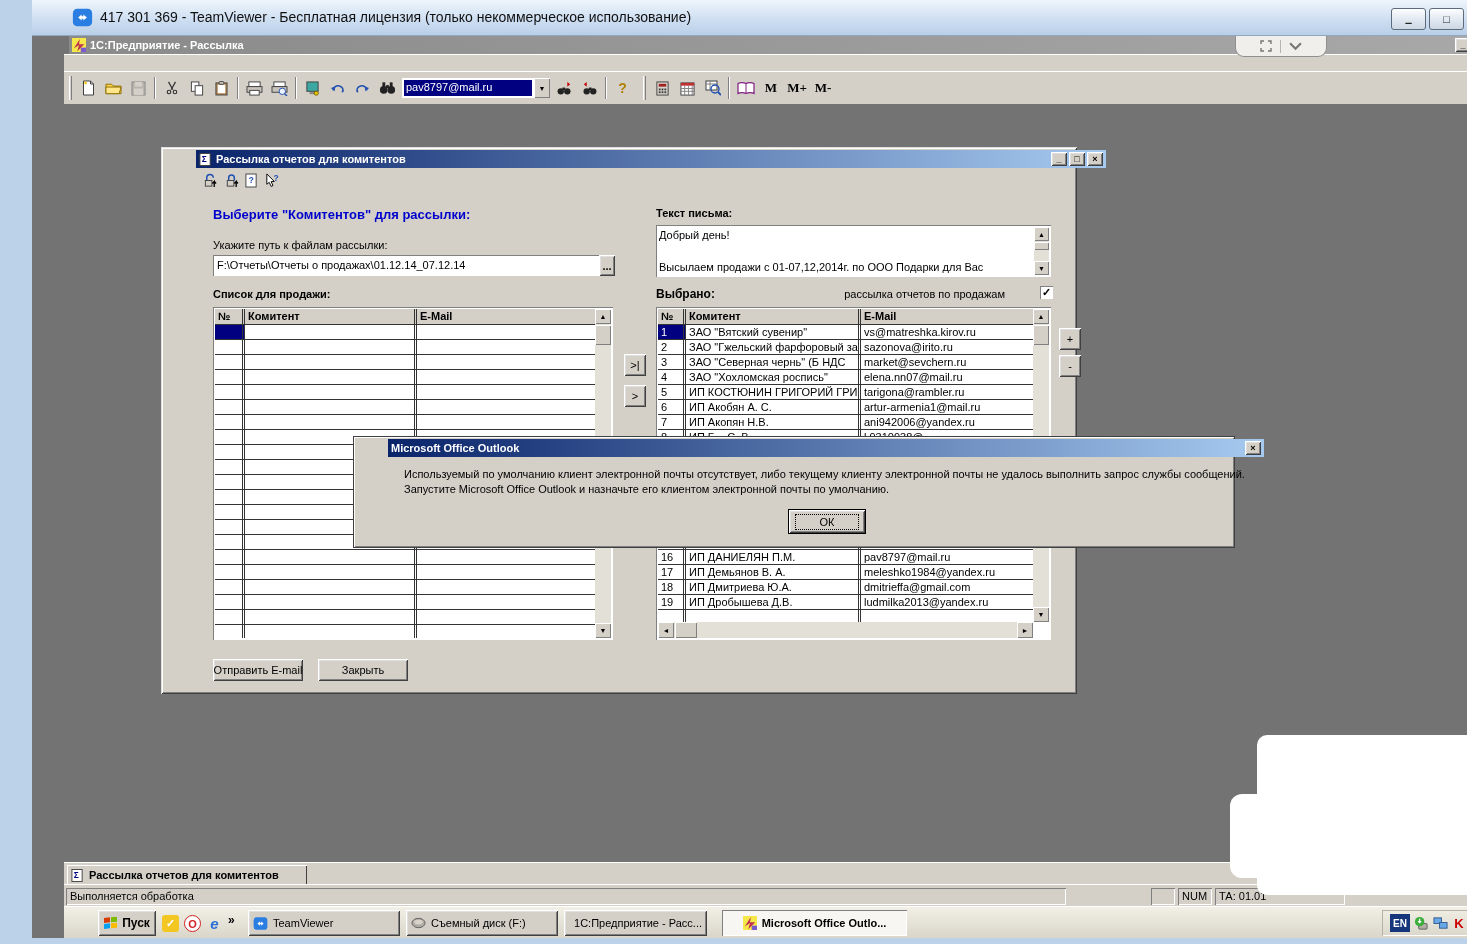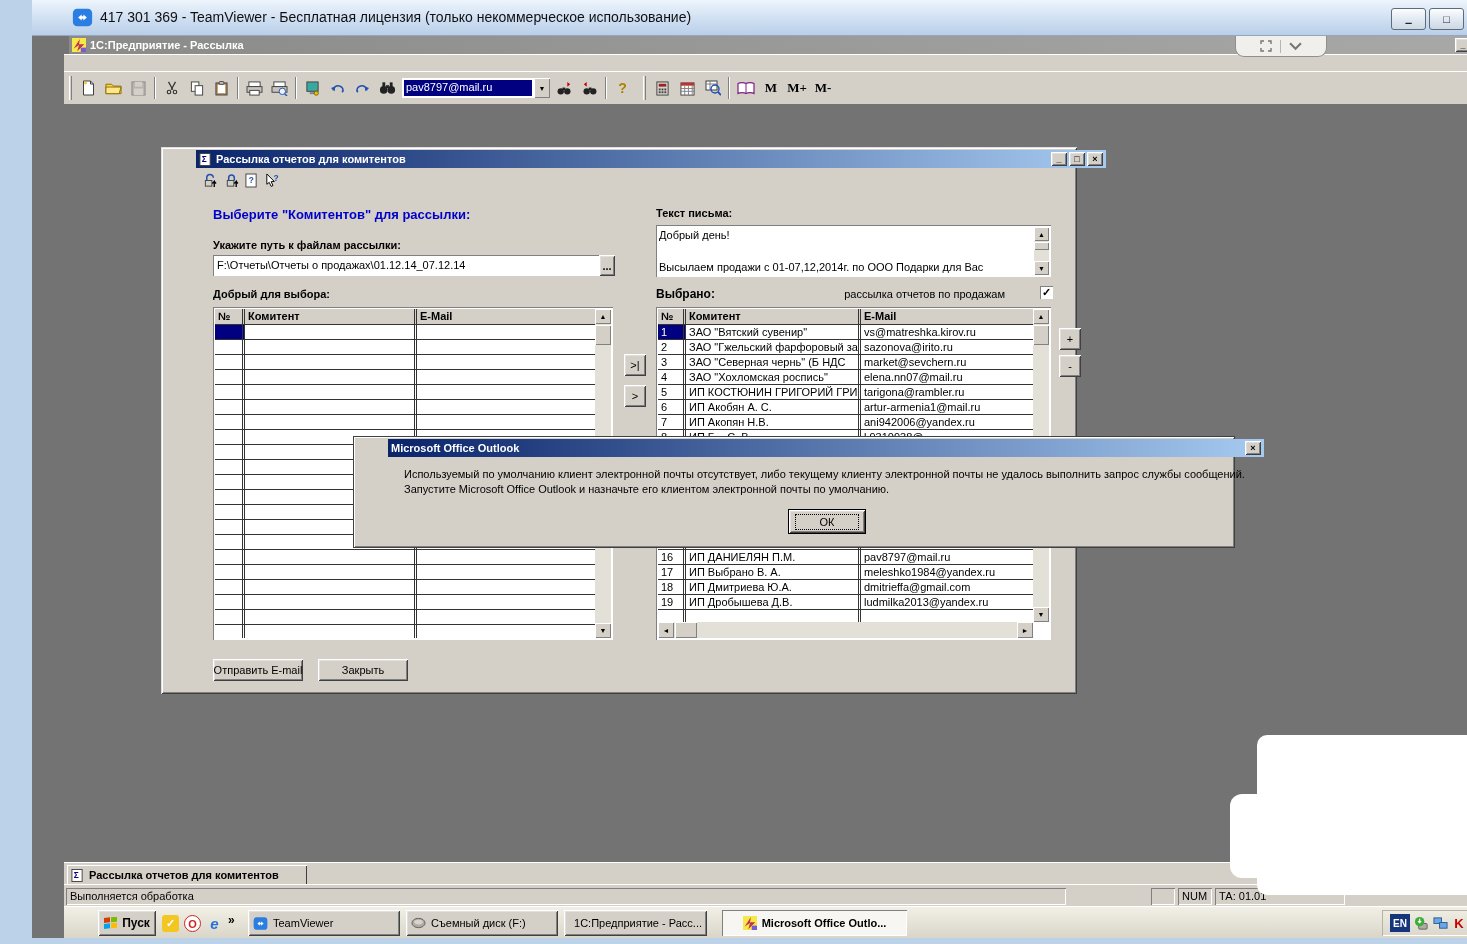--- a/index.html
+++ b/index.html
@@ -39,21 +39,21 @@
 #addr-combo{width:148px;height:20px;background:#fff;display:flex;margin:0 2px;}
 #addr-text{flex:1;background:#000080;color:#fff;margin:2px;padding:1px 2px;white-space:nowrap;overflow:hidden;font-size:11px;}
 #addr-drop{width:16px;background:#d4d0c8;display:flex;align-items:center;justify-content:center;font-size:7px;}
 .q-icon{font-size:14px;font-weight:bold;color:#b08000;}
 
 #dlg{left:97px;top:111px;width:916px;height:547px;background:#d4d0c8;box-shadow:inset 1px 1px 0 #dfdfdf,inset -1px -1px 0 #404040,inset 2px 2px 0 #fff,inset -2px -2px 0 #808080;}
 #dlg-titlebar{left:3px;top:3px;width:910px;height:18px;background:linear-gradient(90deg,#0a246a,#a6caf0);color:#fff;font-weight:bold;display:flex;align-items:center;gap:4px;padding:0 3px;}
 #dlg-winbtns{margin-left:auto;display:flex;gap:2px;}
 #dlg-tools{left:10px;top:26px;display:flex;gap:6px;align-items:center;}
 #dlg-heading{left:20px;top:60px;font-size:13px;font-weight:bold;color:#0000cc;}
-#path-label{left:20px;top:92px;font-weight:bold;}
+#path-label{left:20px;top:92px;font-weight:normal;}
 #path-input{left:20px;top:108px;width:386px;height:21px;background:#fff;padding:4px 3px 0 4px;white-space:nowrap;overflow:hidden;}
 #browse-btn{left:406px;top:108px;width:16px;height:21px;display:flex;align-items:center;justify-content:center;font-weight:bold;}
 #list-label{left:20px;top:141px;font-weight:bold;}
 #letter-label{left:463px;top:60px;font-weight:bold;}
 #letter-box{left:463px;top:78px;width:395px;height:52px;background:#fff;}
 #letter-lines{position:absolute;left:3px;top:2px;right:18px;bottom:2px;overflow:hidden;}
 .lline{line-height:16px;white-space:nowrap;}
 #selected-label{left:463px;top:140px;font-weight:bold;font-size:12px;}
 #chk-label{right:72px;top:141px;}
 #chk{left:847px;top:139px;width:13px;height:13px;background:#fff;display:flex;align-items:center;justify-content:center;font-weight:bold;font-size:11px;}
@@ -365,21 +365,21 @@
             <path d="M3 1l8 8-3.4.2 2 4.2-2 .9-2-4.3L3 12z" fill="#fff" stroke="#000"></path>
             <text x="10" y="8" font-size="9" font-weight="bold" fill="#2050b0">?</text>
           </svg>
         </span>
     </div>
 
     <div class="abs" id="dlg-heading">Выберите "Комитентов" для рассылки:</div>
     <div class="abs" id="path-label">Укажите путь к файлам рассылки:</div>
     <div class="abs sunken-thin" id="path-input">F:\Отчеты\Отчеты о продажах\01.12.14_07.12.14</div>
     <div class="abs raised" id="browse-btn">...</div>
-    <div class="abs" id="list-label">Добрый для выбора:</div>
+    <div class="abs" id="list-label">Список для продажи:</div>
 
     <div class="abs xtable sunken-thin" id="choice-table">
       <div class="thead">
         <span class="th c1">№</span>
         <span class="th c2">Комитент</span>
         <span class="th c3">E-Mail</span>
       </div>
       <div class="tbody">
           <div class="trow">
             <span class="tc c1 sel"></span>
@@ -597,21 +597,21 @@
             <span class="tc c2"></span>
             <span class="tc c3"></span>
           </div>
           <div class="trow">
             <span class="tc c1">16</span>
             <span class="tc c2">ИП ДАНИЕЛЯН П.М.</span>
             <span class="tc c3">pav8797@mail.ru</span>
           </div>
           <div class="trow">
             <span class="tc c1">17</span>
-            <span class="tc c2">ИП Выбрано В. А.</span>
+            <span class="tc c2">ИП Демьянов В. А.</span>
             <span class="tc c3">meleshko1984@yandex.ru</span>
           </div>
           <div class="trow">
             <span class="tc c1">18</span>
             <span class="tc c2">ИП Дмитриева  Ю.А.</span>
             <span class="tc c3">dmitrieffa@gmail.com</span>
           </div>
           <div class="trow">
             <span class="tc c1">19</span>
             <span class="tc c2">ИП Дробышева Д.В.</span>

